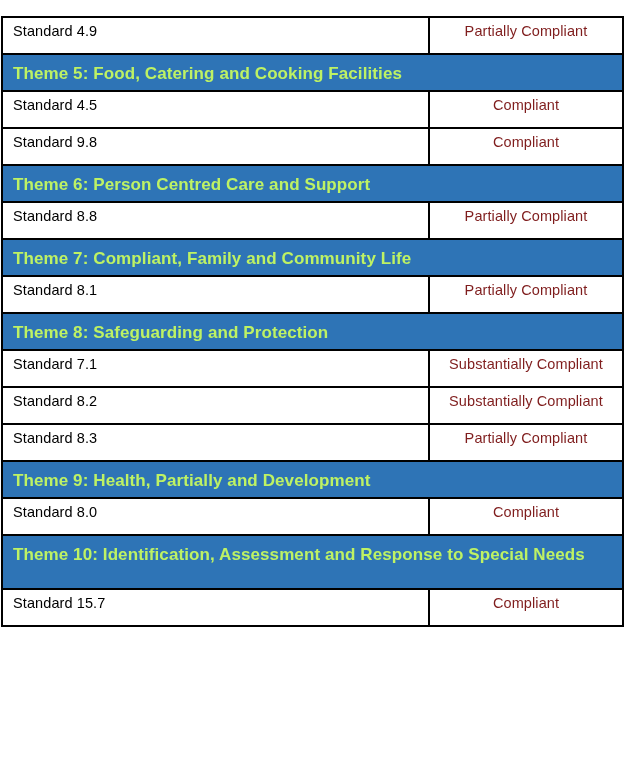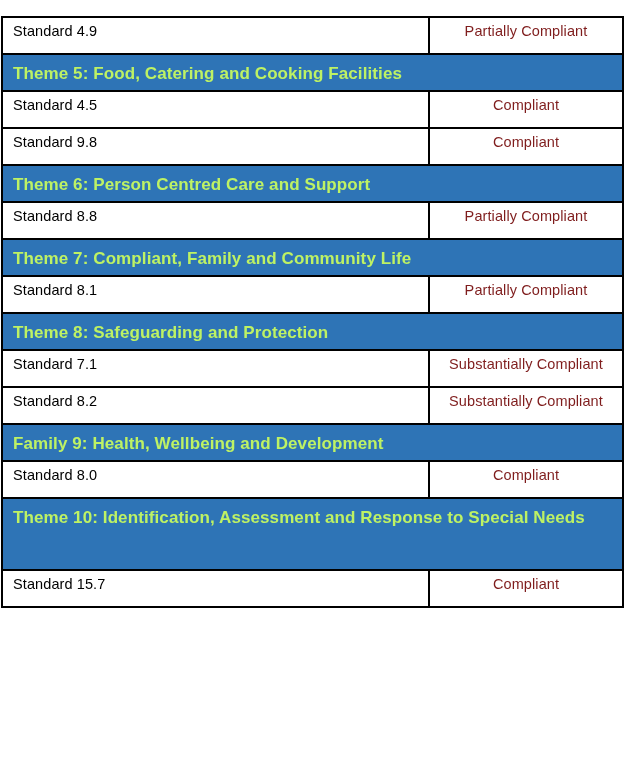--- a/index.html
+++ b/index.html
@@ -25,21 +25,21 @@
   table.compliance-table td {
     border: 2px solid #000000;
     vertical-align: top;
     box-sizing: border-box;
     overflow: hidden;
   }
   col.c1 { width: 427px; }
   col.c2 { width: 194px; }
   tr.row-standard { height: 37px; }
   tr.row-theme { height: 37px; }
-  tr.row-theme-tall { height: 72px; }
+  tr.row-theme-tall { height: 54px; }
   td.cell-standard {
     padding: 5px 8px 0 10px;
     font-size: 14.5px;
     color: #000000;
     letter-spacing: 0.1px;
   }
   td.cell-status {
     padding: 5px 4px 0 4px;
     text-align: center;
     font-size: 14.5px;
@@ -99,22 +99,26 @@
           <td colspan="2" class="cell-theme">Theme 8: Safeguarding and Protection</td>
         </tr>
         <tr class="row-standard">
           <td class="cell-standard">Standard 7.1</td>
           <td class="cell-status">Substantially Compliant</td>
         </tr>
         <tr class="row-standard">
           <td class="cell-standard">Standard 8.2</td>
           <td class="cell-status">Substantially Compliant</td>
         </tr>
+        <tr class="row-standard">
+          <td class="cell-standard">Standard 8.3</td>
+          <td class="cell-status">Partially Compliant</td>
+        </tr>
         <tr class="row-theme">
-          <td colspan="2" class="cell-theme">Family 9: Health, Wellbeing and Development</td>
+          <td colspan="2" class="cell-theme">Theme 9: Health, Partially and Development</td>
         </tr>
         <tr class="row-standard">
           <td class="cell-standard">Standard 8.0</td>
           <td class="cell-status">Compliant</td>
         </tr>
         <tr class="row-theme row-theme-tall">
           <td colspan="2" class="cell-theme">Theme 10: Identification, Assessment and Response to Special Needs</td>
         </tr>
         <tr class="row-standard">
           <td class="cell-standard">Standard 15.7</td>

